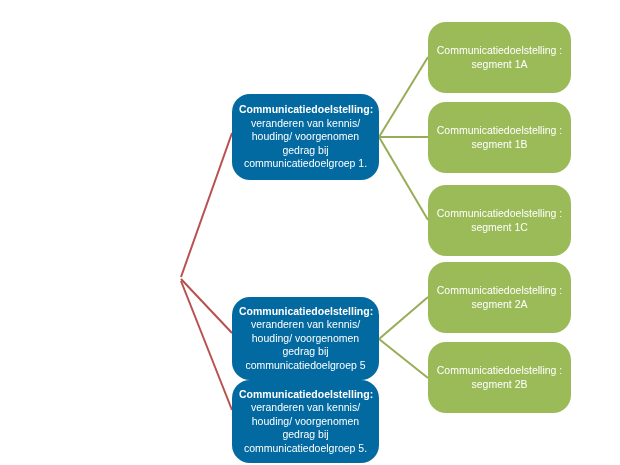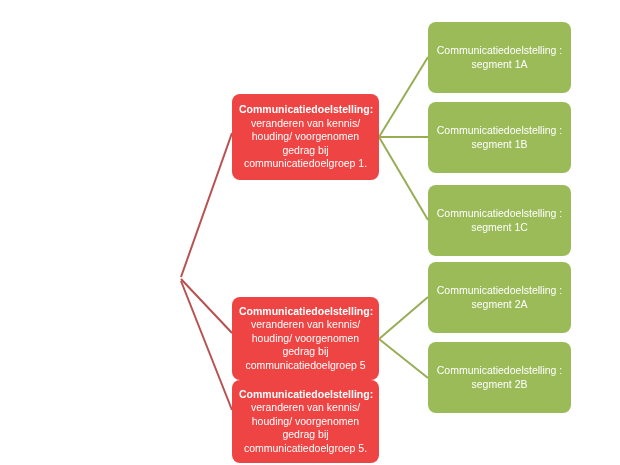--- a/index.html
+++ b/index.html
@@ -22,36 +22,36 @@
     position: absolute;
     left: 0;
     top: 0;
     width: 620px;
     height: 465px;
     pointer-events: none;
   }
   .node {
     position: absolute;
     box-sizing: border-box;
-    border-radius: 8px;
+    border-radius: 18px;
     display: flex;
     align-items: center;
     justify-content: center;
     text-align: center;
     color: #ffffff;
     line-height: 1.28;
     padding: 4px 7px;
     overflow: hidden;
   }
   .node-goal {
     background: #4a81c0;
     font-size: 11.5px;
   }
   .node-comm {
-    background: #ef4444;
+    background: #0369a1;
     font-size: 10.5px;
   }
   .node-seg {
     background: #9bbb59;
     font-size: 10.5px;
   }
   .node-text {
     display: block;
     width: 100%;
     white-space: pre-line;

